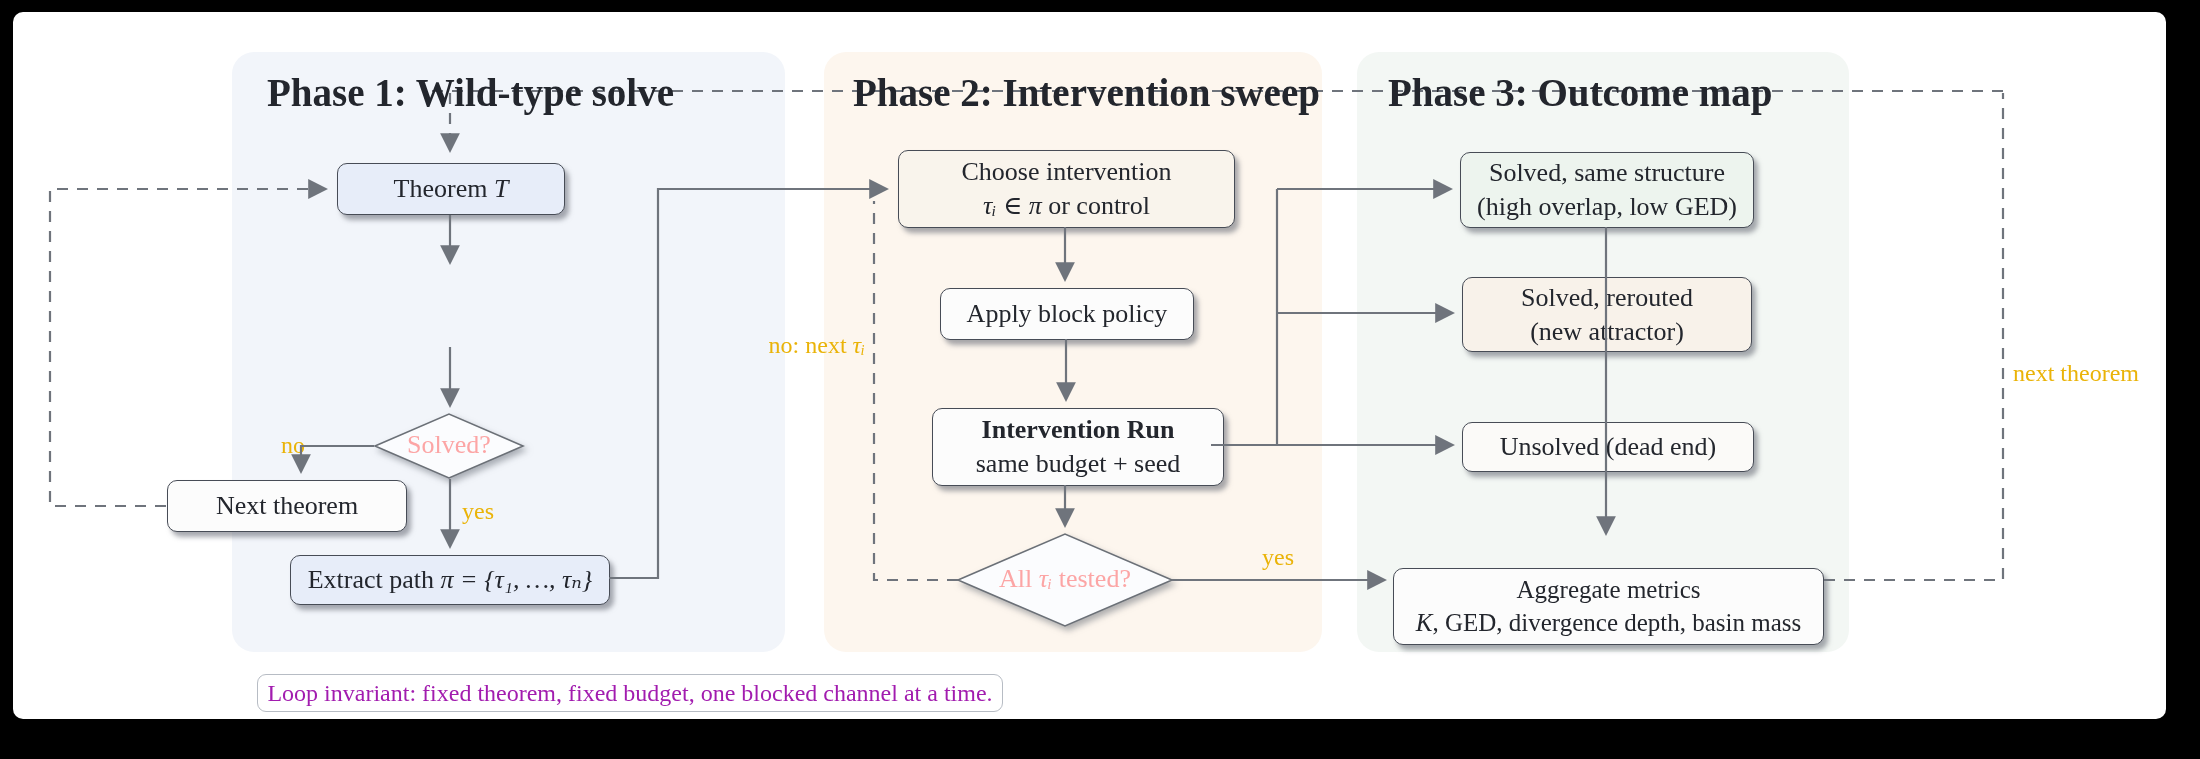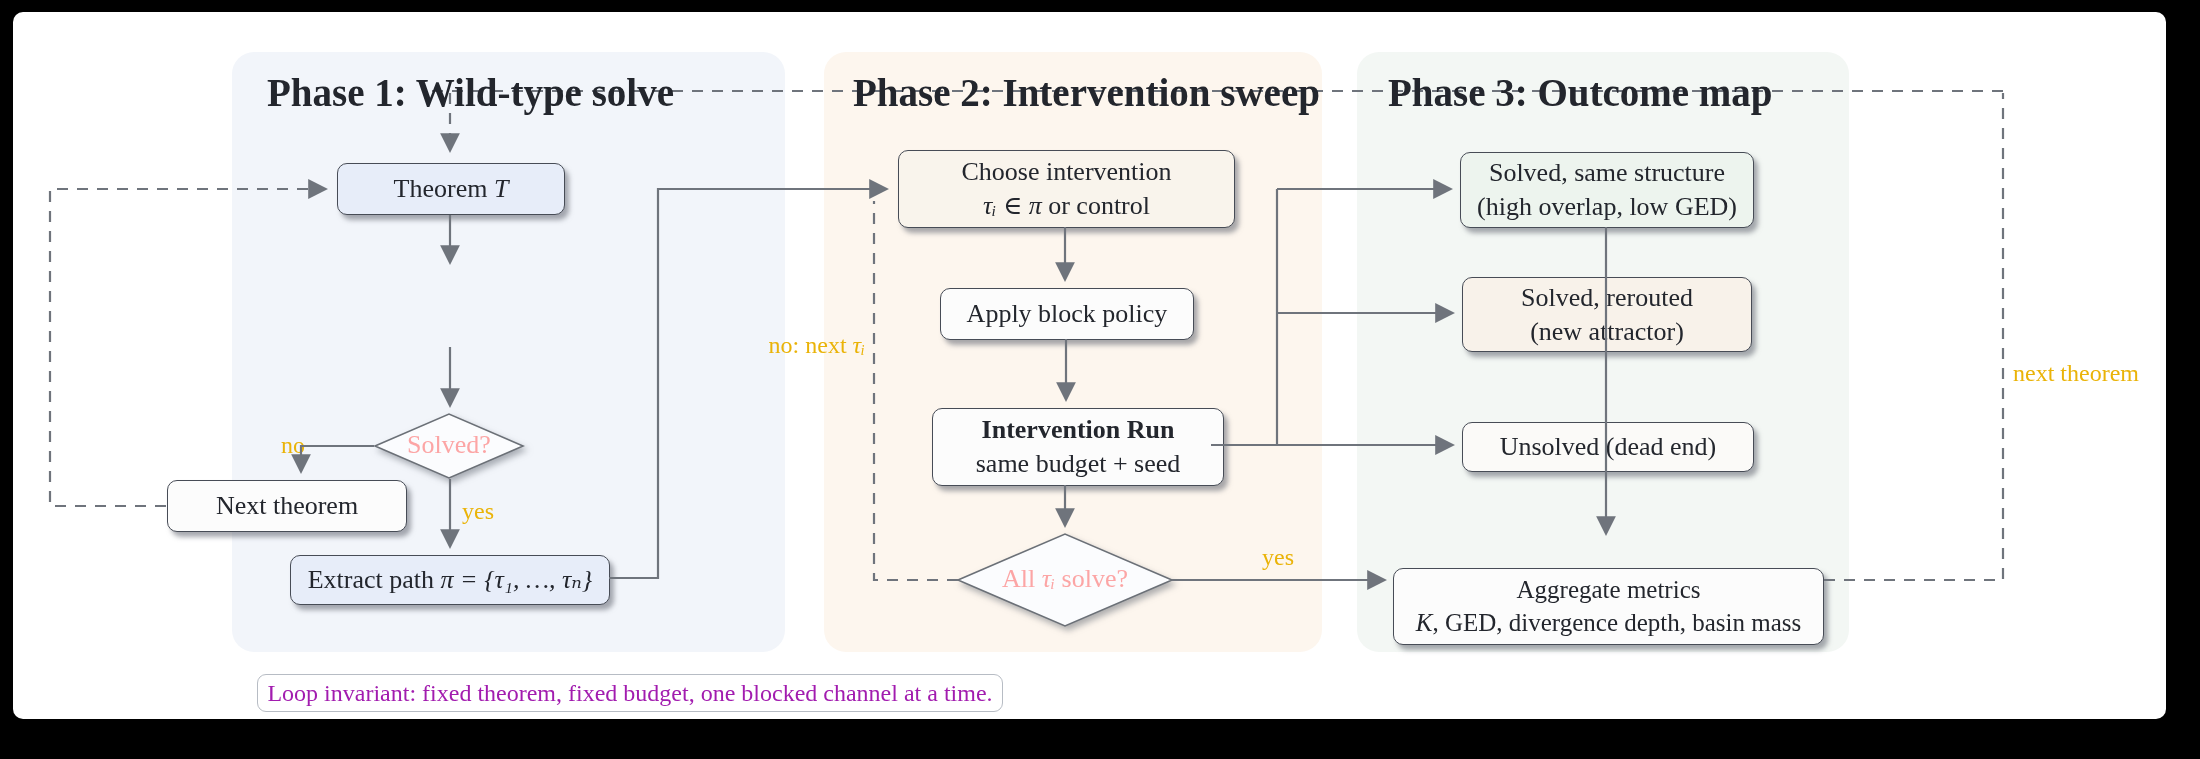--- a/index.html
+++ b/index.html
@@ -70,21 +70,21 @@
     <div><i class="m">τᵢ ∈ π</i><span> or control</span></div>
   </div>
   <div class="box white" style="left:940px;top:288px;width:252px;height:50px;">
     <div>Apply block policy</div>
   </div>
   <div class="box white" style="left:920px;top:408px;width:290px;height:76px;margin-left:12px;">
     <div class="bt">Intervention Run</div>
     <div>same budget + seed</div>
   </div>
   <div class="dtext" style="left:958px;top:564px;width:214px;">
-    <span>All </span><i class="m">τᵢ</i><span> solve?</span>
+    <span>All </span><i class="m">τᵢ</i><span> tested?</span>
   </div>
 
   <div class="box green" style="left:1460px;top:152px;width:292px;height:74px;">
     <div>Solved, same structure</div>
     <div>(high overlap, low GED)</div>
   </div>
   <div class="box cream2" style="left:1462px;top:277px;width:288px;height:73px;">
     <div>Solved, rerouted</div>
     <div>(new attractor)</div>
   </div>

